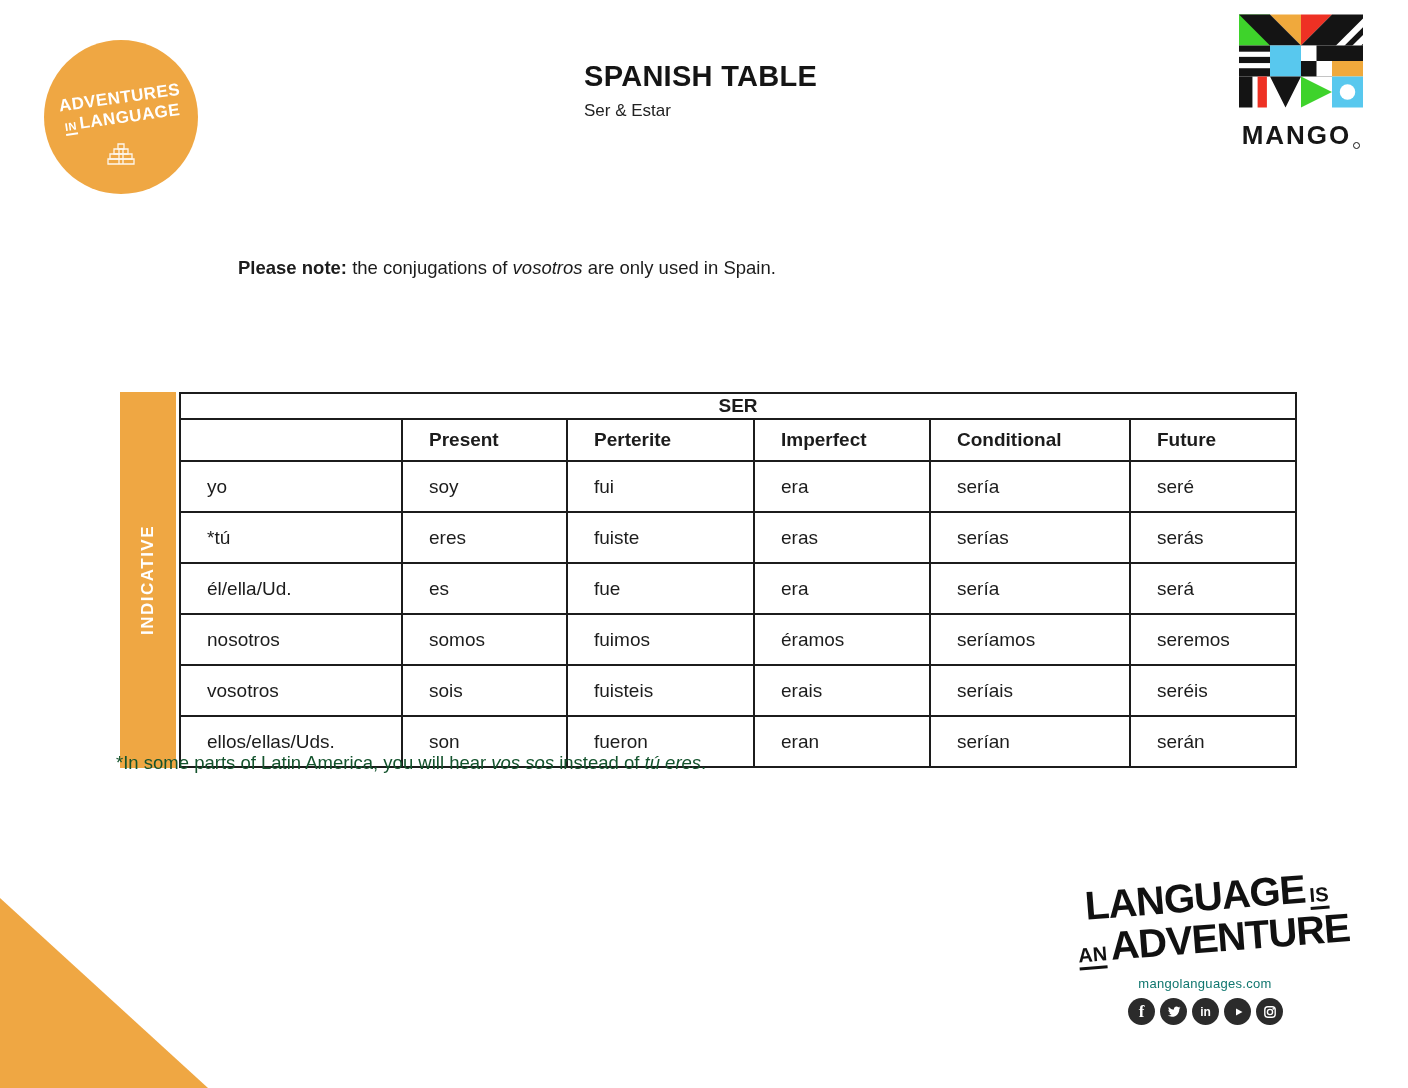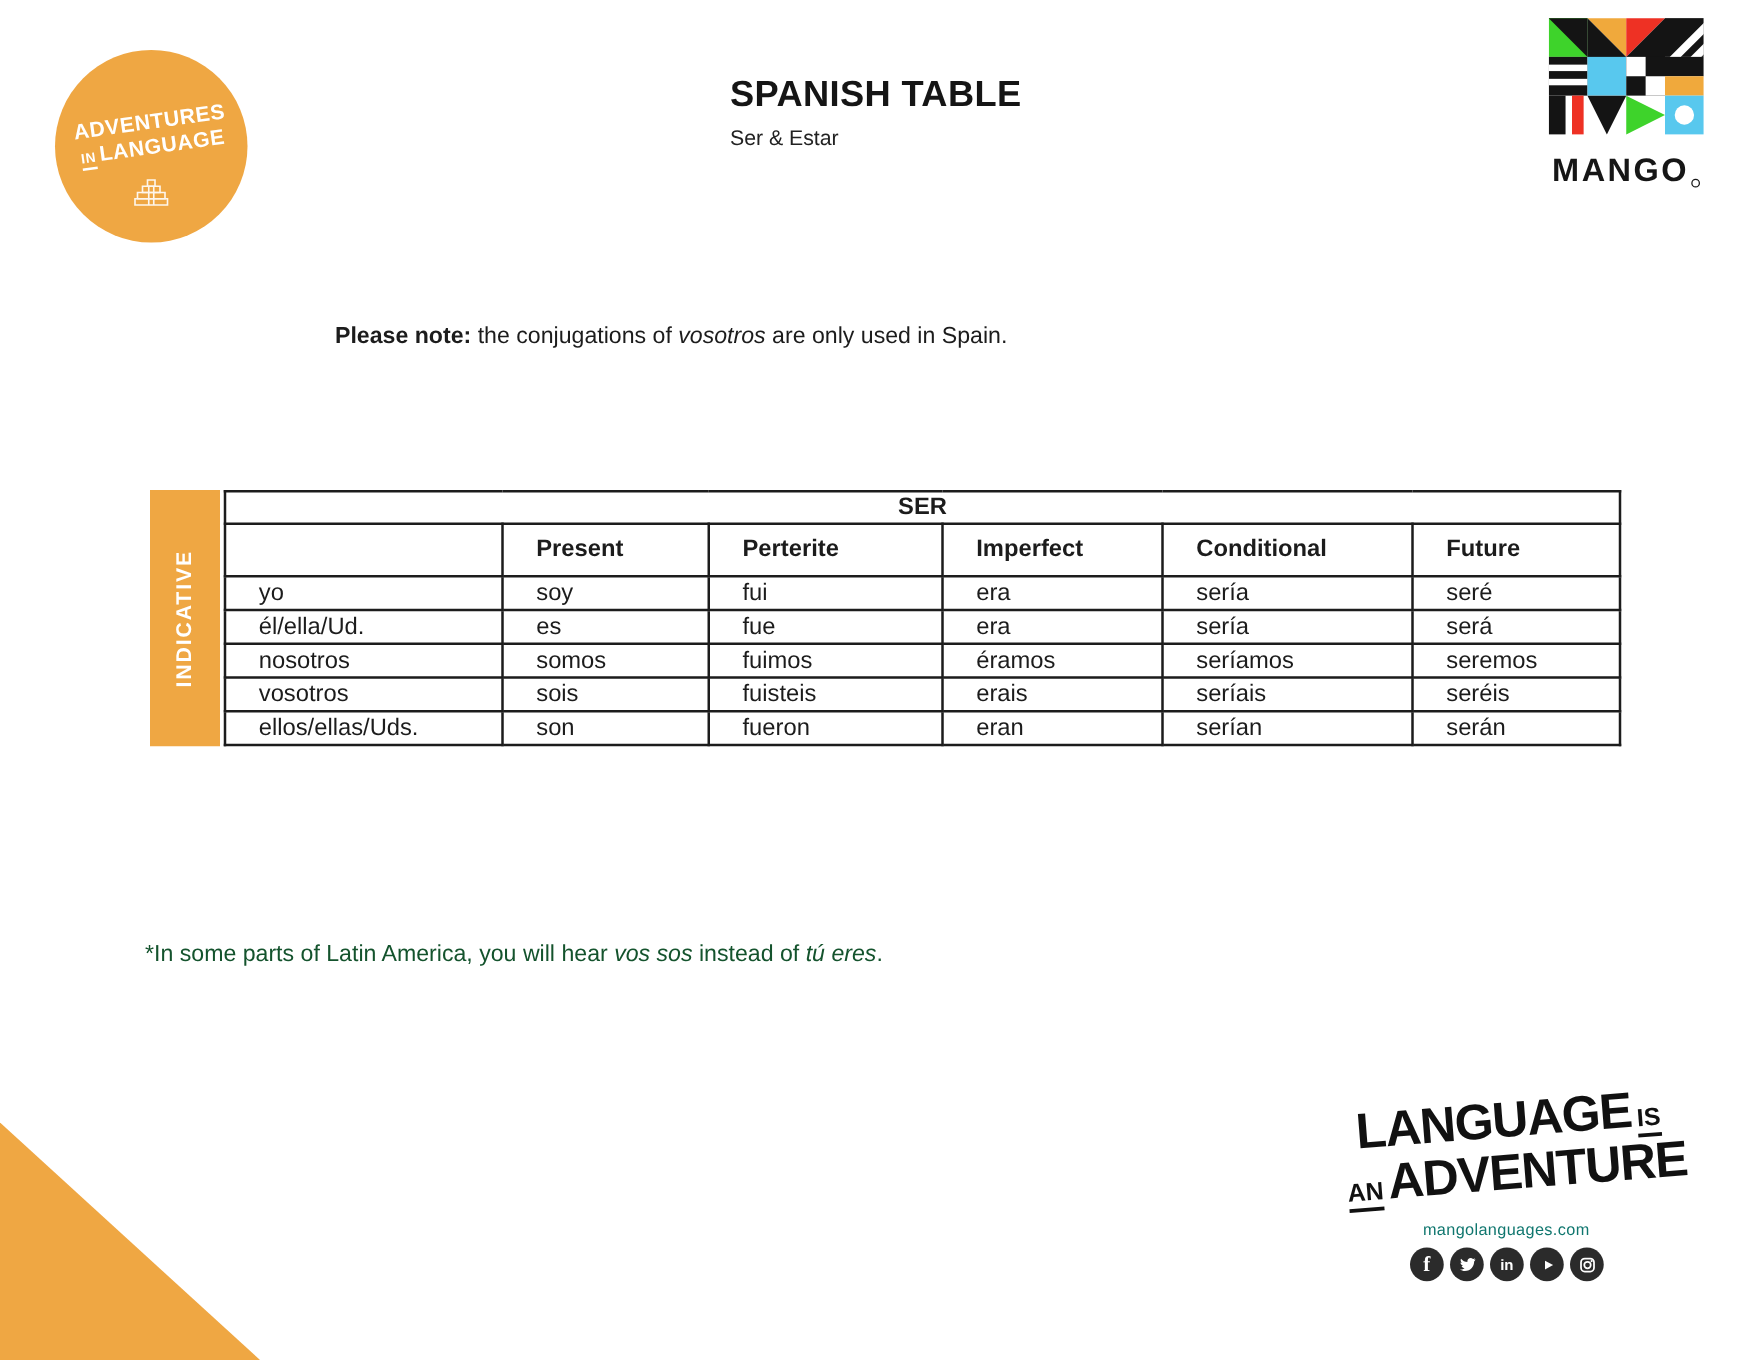--- a/index.html
+++ b/index.html
@@ -40,21 +40,21 @@
     color: #161616; display: inline-flex; align-items: flex-end;
   }
   .reg-mark {
     display: inline-block; width: 7px; height: 7px; border: 1.5px solid #161616;
     border-radius: 50%; margin-left: 2px; margin-bottom: 2px;
   }
 
   
   .intro { position: absolute; left: 238px; top: 246px; }
   .intro-heading { font-size: 25px; font-weight: 800; color: #161616; }
-  .intro-note { font-size: 18.5px; margin-top: 11px; color: #1c1c1c; margin-left: 30px; }
+  .intro-note { font-size: 18.5px; margin-top: 11px; color: #1c1c1c; }
   .intro-note b { font-weight: 800; }
   .it { font-style: italic; }
 
   
   .table-zone { position: absolute; left: 120px; top: 392px; display: flex; align-items: stretch; }
   .mood-bar {
     width: 56px; background: #EFA743; margin-right: 3px;
     display: flex; align-items: center; justify-content: center;
   }
   .mood-label {
@@ -64,21 +64,21 @@
   table.conj {
     border-collapse: collapse; table-layout: fixed; width: 1116px;
     font-size: 19px; color: #1c1c1c;
   }
   table.conj th, table.conj td {
     border: 2px solid #1c1c1c; padding: 0 0 0 26px;
     text-align: left; vertical-align: middle; overflow: hidden; white-space: nowrap;
   }
   tr.group-row th { height: 26px; text-align: center; padding: 0; font-weight: bold; }
   tr.col-row th { height: 42px; font-weight: bold; }
-  tr.data-row td { height: 27px; font-weight: normal; }
+  tr.data-row td { height: 51px; font-weight: normal; }
 
   
   .footnote { position: absolute; left: 116px; top: 752px; font-size: 18.5px; color: #14532d; }
 
   
   .slogan {
     position: absolute; left: 1052px; top: 876px; width: 316px;
     transform: rotate(-4.5deg); text-align: center; color: #111; font-weight: 800;
   }
   .slogan-line { line-height: 1.0; white-space: nowrap; }
@@ -198,20 +198,28 @@
     <tbody>
       <tr class="data-row">
         <td>yo</td>
         <td>soy</td>
         <td>fui</td>
         <td>era</td>
         <td>sería</td>
         <td>seré</td>
       </tr>
       <tr class="data-row">
+        <td>*tú</td>
+        <td>eres</td>
+        <td>fuiste</td>
+        <td>eras</td>
+        <td>serías</td>
+        <td>serás</td>
+      </tr>
+      <tr class="data-row">
         <td>él/ella/Ud.</td>
         <td>es</td>
         <td>fue</td>
         <td>era</td>
         <td>sería</td>
         <td>será</td>
       </tr>
       <tr class="data-row">
         <td>nosotros</td>
         <td>somos</td>

